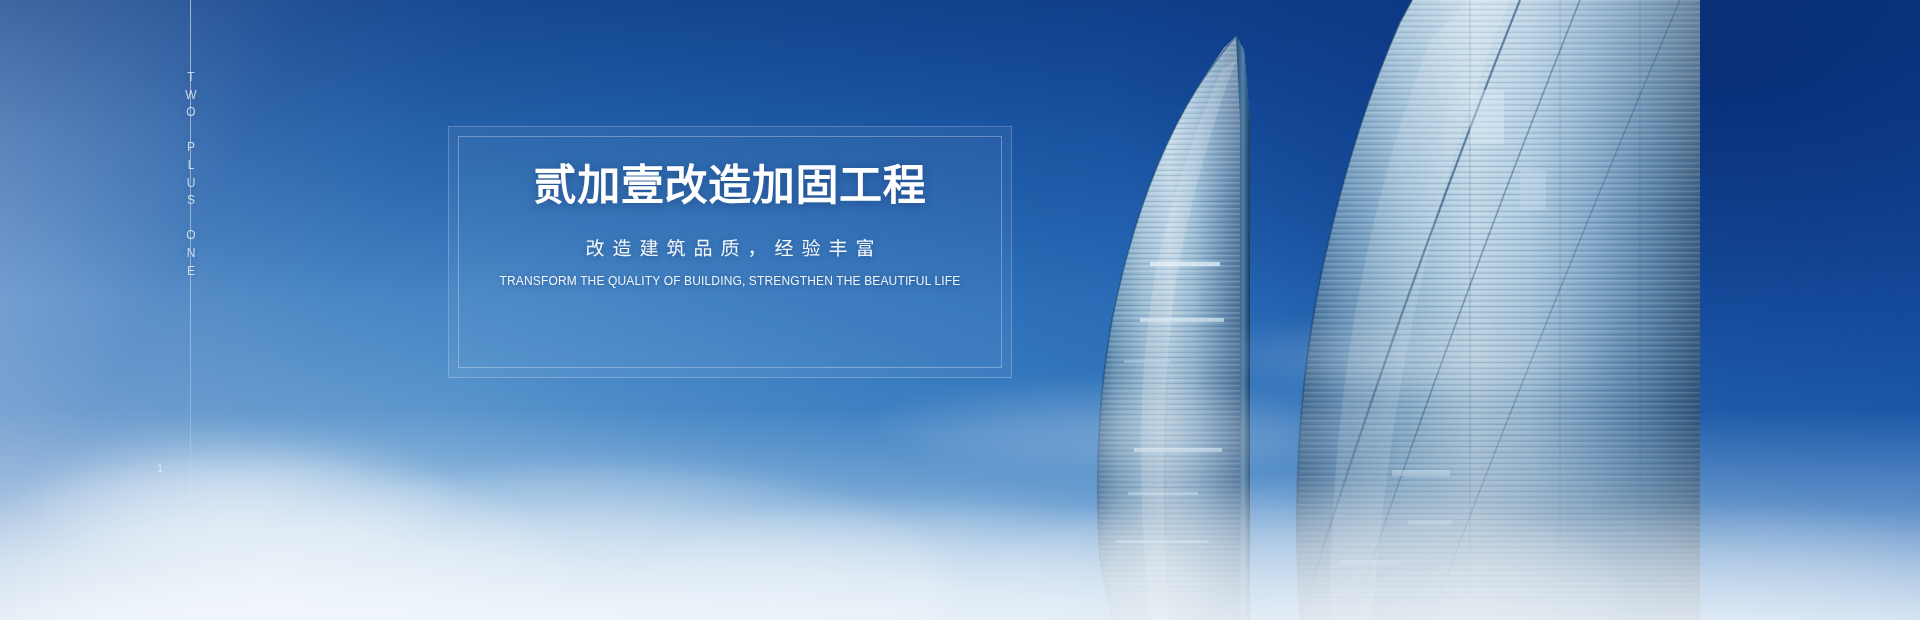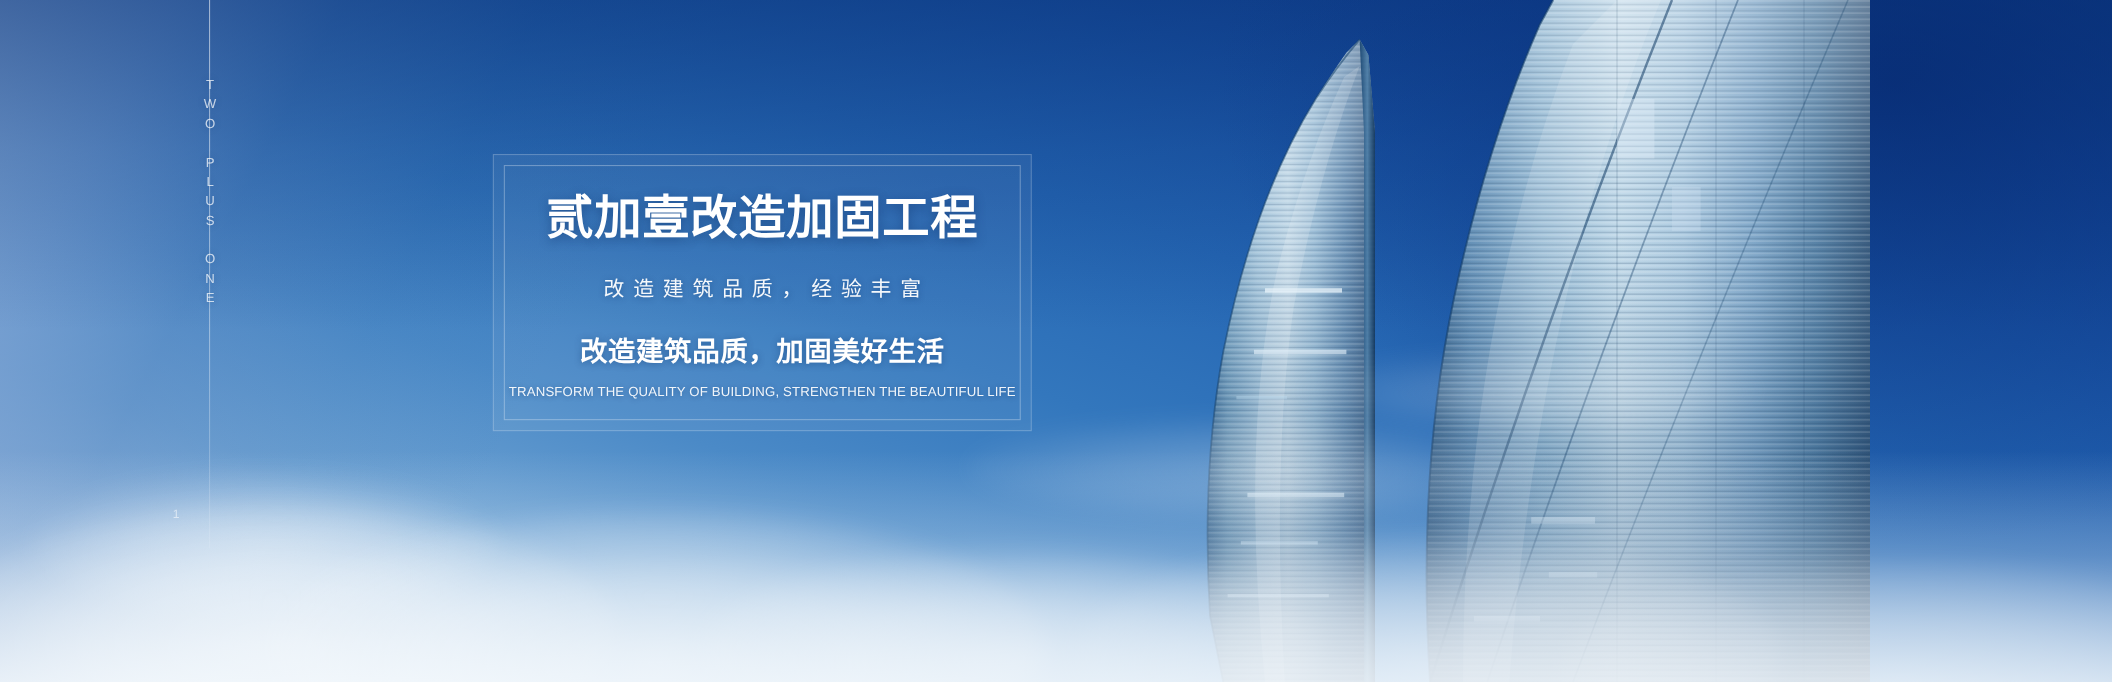--- a/index.html
+++ b/index.html
@@ -132,22 +132,22 @@
     font-size: 11px;
     letter-spacing: 0.18em;
     writing-mode: vertical-rl;
     text-orientation: upright;
   }
 
   
   .panel {
     position: absolute;
     left: 448px;
-    top: 140px;
-    width: 490px;
+    top: 126px;
+    width: 564px;
     height: 252px;
     background: rgba(255,255,255,0.055);
     border: 1px solid rgba(255,255,255,0.22);
     box-sizing: border-box;
   }
   .panel-inner {
     position: absolute;
     left: 9px; top: 9px; right: 9px; bottom: 9px;
     border: 1px solid rgba(255,255,255,0.30);
     box-sizing: border-box;
@@ -338,18 +338,17 @@
 
   <div class="vrule"></div>
   <div class="vbrand">TWO PLUS ONE</div>
   <div class="vnum">1</div>
 
   <div class="panel">
     <div class="panel-inner"></div>
     <div class="panel-content">
       <div class="headline">贰加壹改造加固工程</div>
       <div class="subline">改造建筑品质，经验丰富</div>
-      <div class="tagline">改造建筑品质，加固美好生活</div>
       <div class="engline">TRANSFORM THE QUALITY OF BUILDING, STRENGTHEN THE BEAUTIFUL LIFE</div>
     </div>
   </div>
 
 </div>
 
 </body></html>

